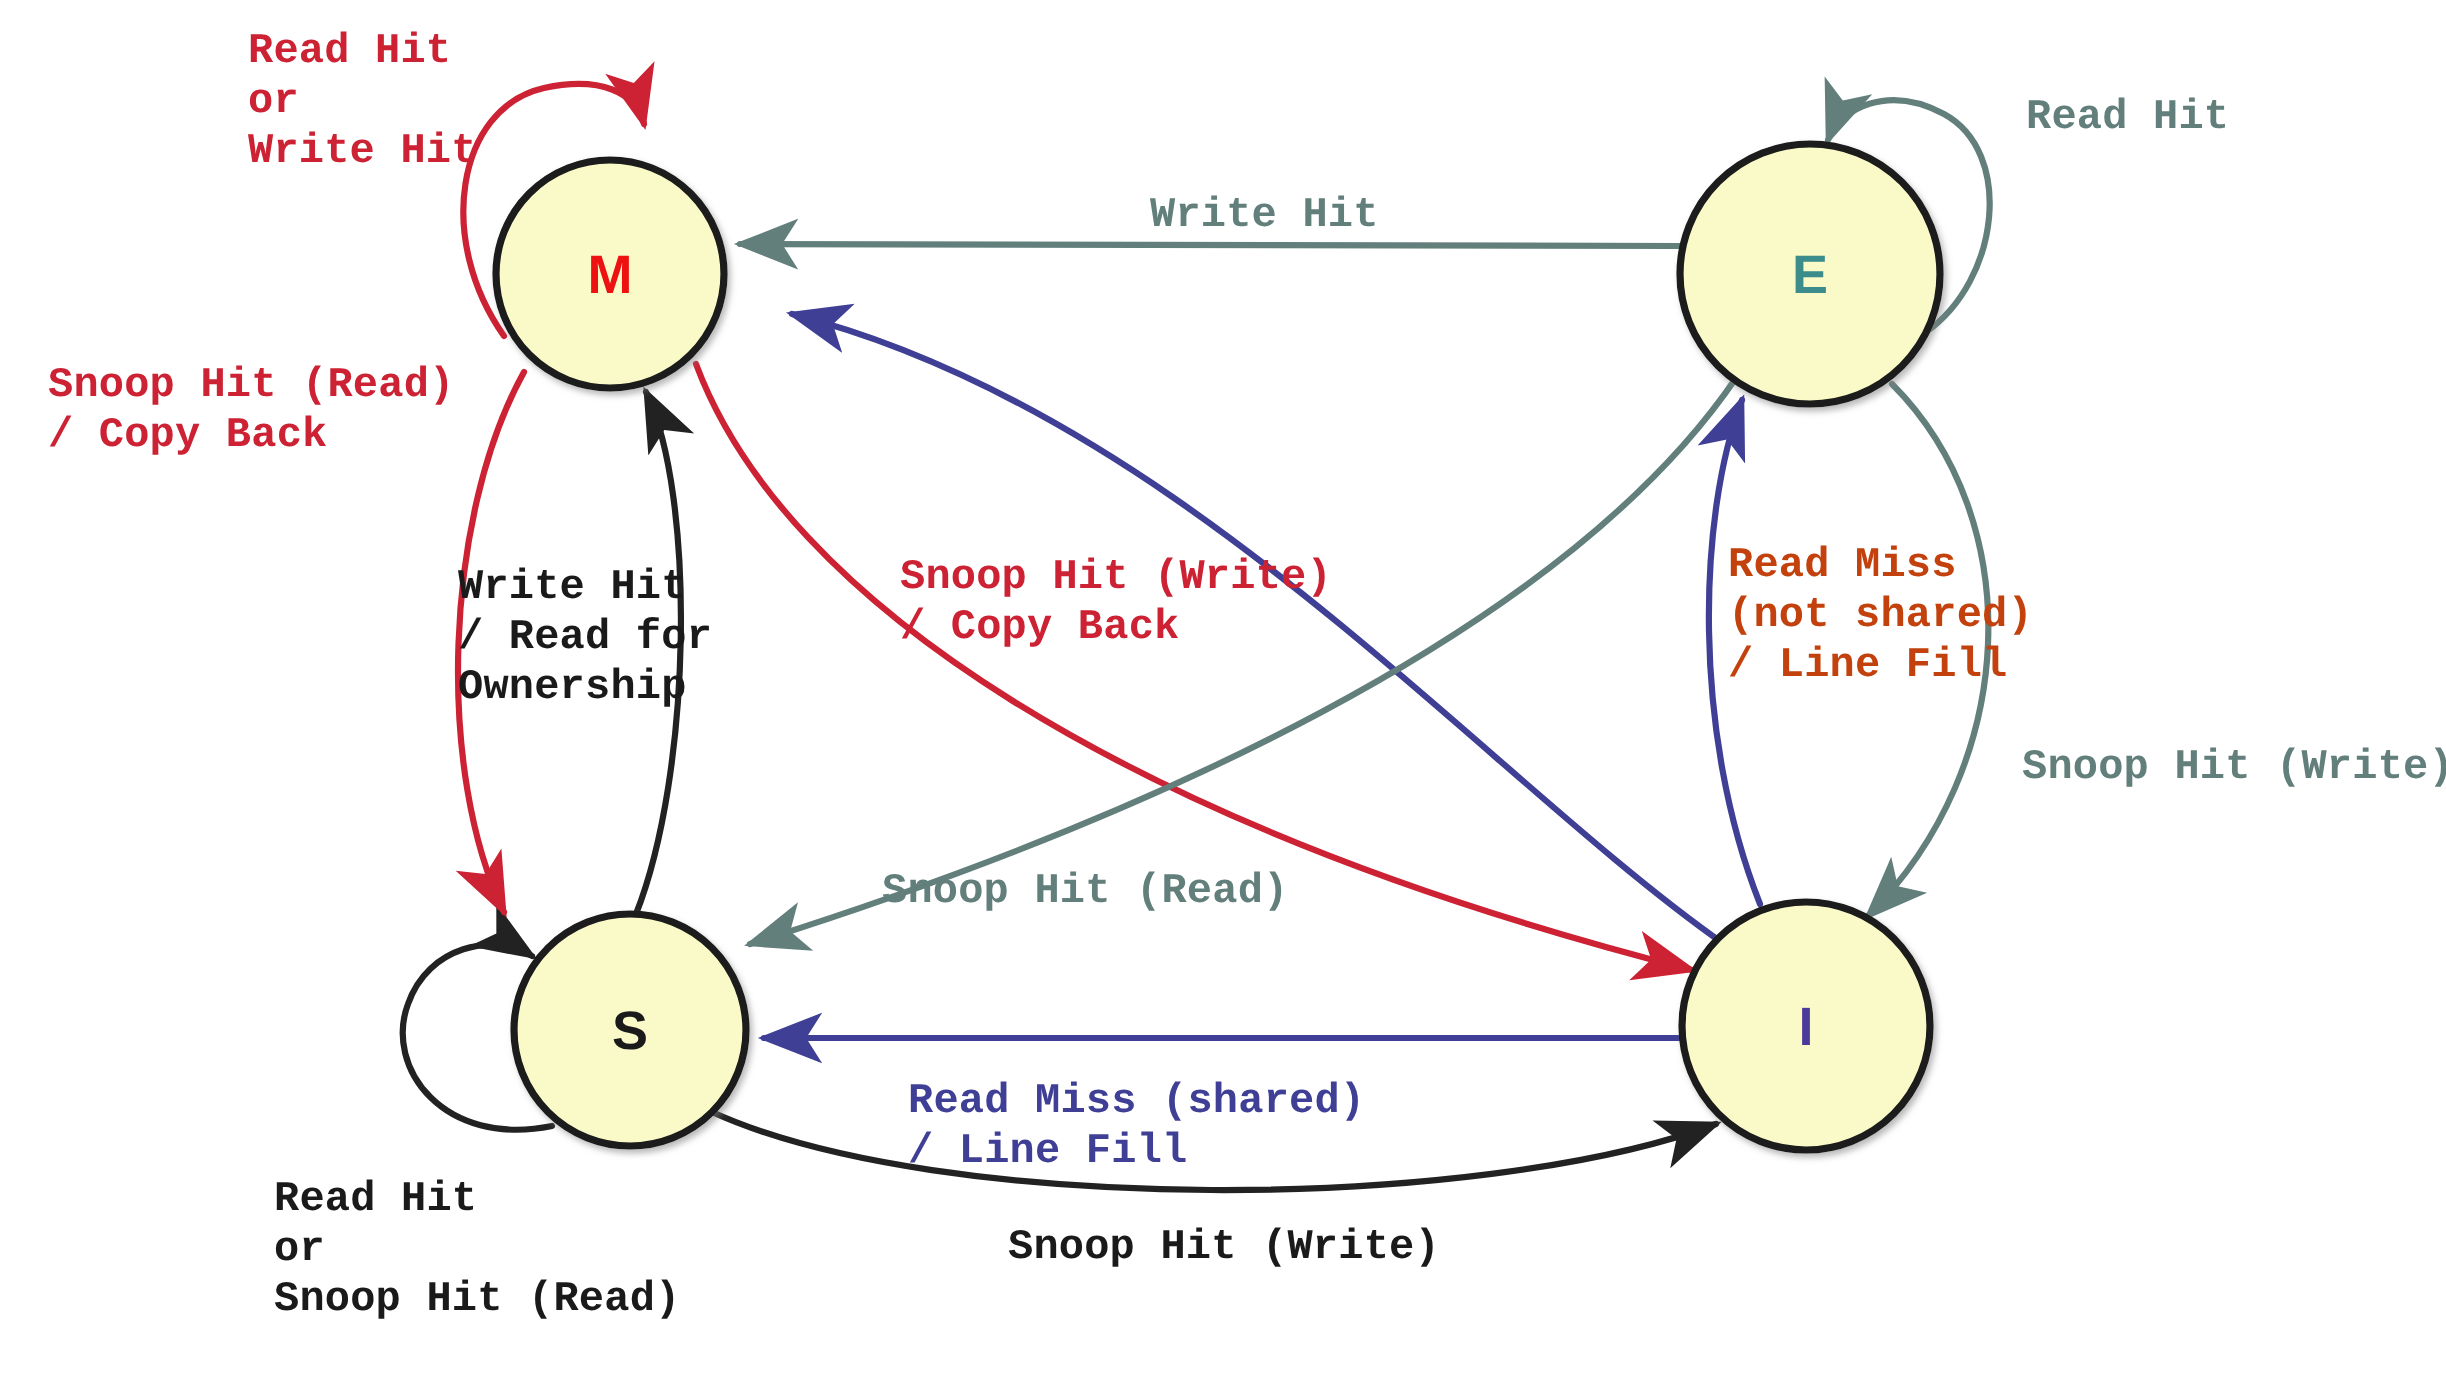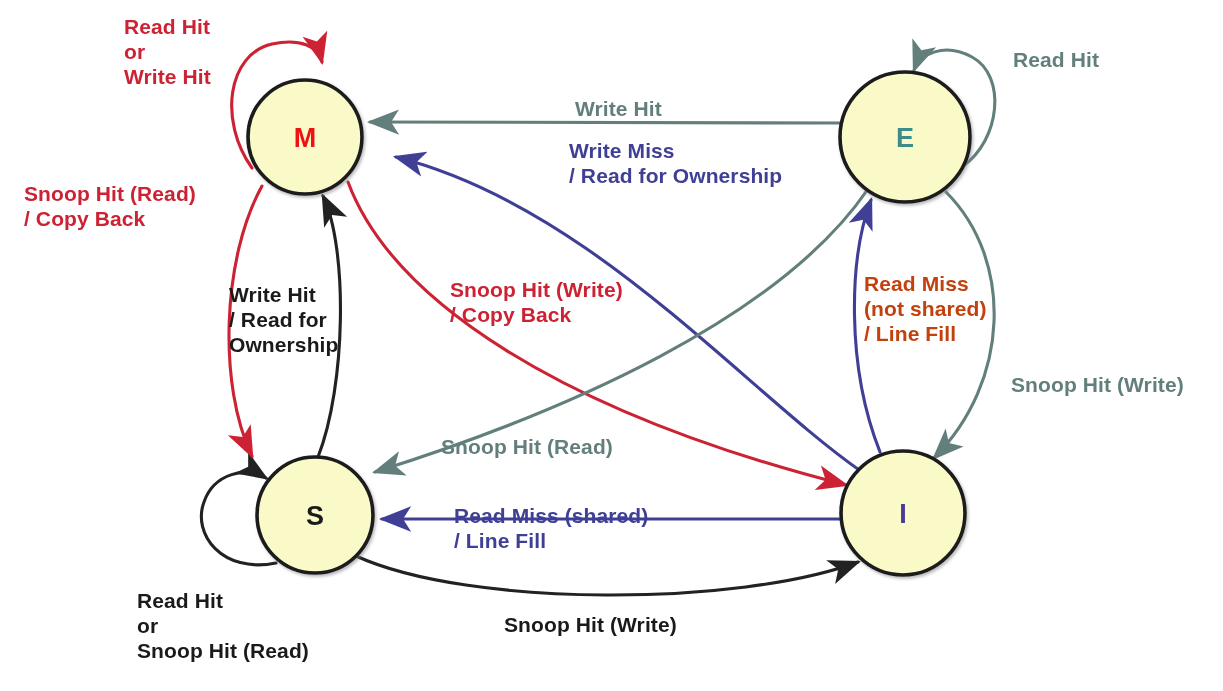--- a/index.html
+++ b/index.html
@@ -1,21 +1,21 @@
 <!DOCTYPE html>
 <html><head>
 <meta charset="utf-8">
 <style>
   html,body{margin:0;padding:0;background:#ffffff;}
   body{width:1223px;height:691px;overflow:hidden;
        font-family:"Liberation Sans","DejaVu Sans",sans-serif;}
   #stage{position:relative;width:1223px;height:691px;background:#fff;}
   svg#wires{position:absolute;left:0;top:0;width:1223px;height:691px;}
   .lbl{position:absolute;font-weight:bold;font-size:21px;line-height:25px;
-       white-space:pre;letter-spacing:0.1px;}
+       white-space:pre;letter-spacing:0.1px;font-family:Liberation Mono, monospace;}
   .nodelabel{position:absolute;font-weight:bold;font-size:27px;
        text-align:center;transform:translate(-50%,-50%);}
 </style>
 </head>
 <body>
 
 <div id="stage">
 
   <svg id="wires" viewBox="0 0 1223 691" xmlns="http://www.w3.org/2000/svg">
     <defs>
@@ -79,31 +79,29 @@
   <div class="nodelabel" style="left:903px;top:514px;color:#4A3A9A;">I</div>
 
   <div class="lbl" style="left:124px;top:14px;color:#CC2233;">Read Hit
 or
 Write Hit</div>
   <div class="lbl" style="left:1013px;top:47px;color:#627F7C;">Read Hit</div>
   <div class="lbl" style="left:137px;top:588px;color:#1A1A1A;">Read Hit
 or
 Snoop Hit (Read)</div>
   <div class="lbl" style="left:575px;top:96px;color:#627F7C;">Write Hit</div>
-  <div class="lbl" style="left:569px;top:138px;color:#3F3F96;">Write Miss
-/ Read for Ownership</div>
   <div class="lbl" style="left:24px;top:181px;color:#CC2233;">Snoop Hit (Read)
 / Copy Back</div>
   <div class="lbl" style="left:229px;top:282px;color:#1A1A1A;">Write Hit
 / Read for
 Ownership</div>
   <div class="lbl" style="left:450px;top:277px;color:#CC2233;">Snoop Hit (Write)
 / Copy Back</div>
   <div class="lbl" style="left:441px;top:434px;color:#627F7C;">Snoop Hit (Read)</div>
   <div class="lbl" style="left:864px;top:271px;color:#c2410c;">Read Miss
 (not shared)
 / Line Fill</div>
   <div class="lbl" style="left:1011px;top:372px;color:#627F7C;">Snoop Hit (Write)</div>
-  <div class="lbl" style="left:454px;top:503px;color:#3F3F96;">Read Miss (shared)
+  <div class="lbl" style="left:454px;top:539px;color:#3F3F96;">Read Miss (shared)
 / Line Fill</div>
   <div class="lbl" style="left:504px;top:612px;color:#1A1A1A;">Snoop Hit (Write)</div>
 
 </div>
 
 </body></html>

